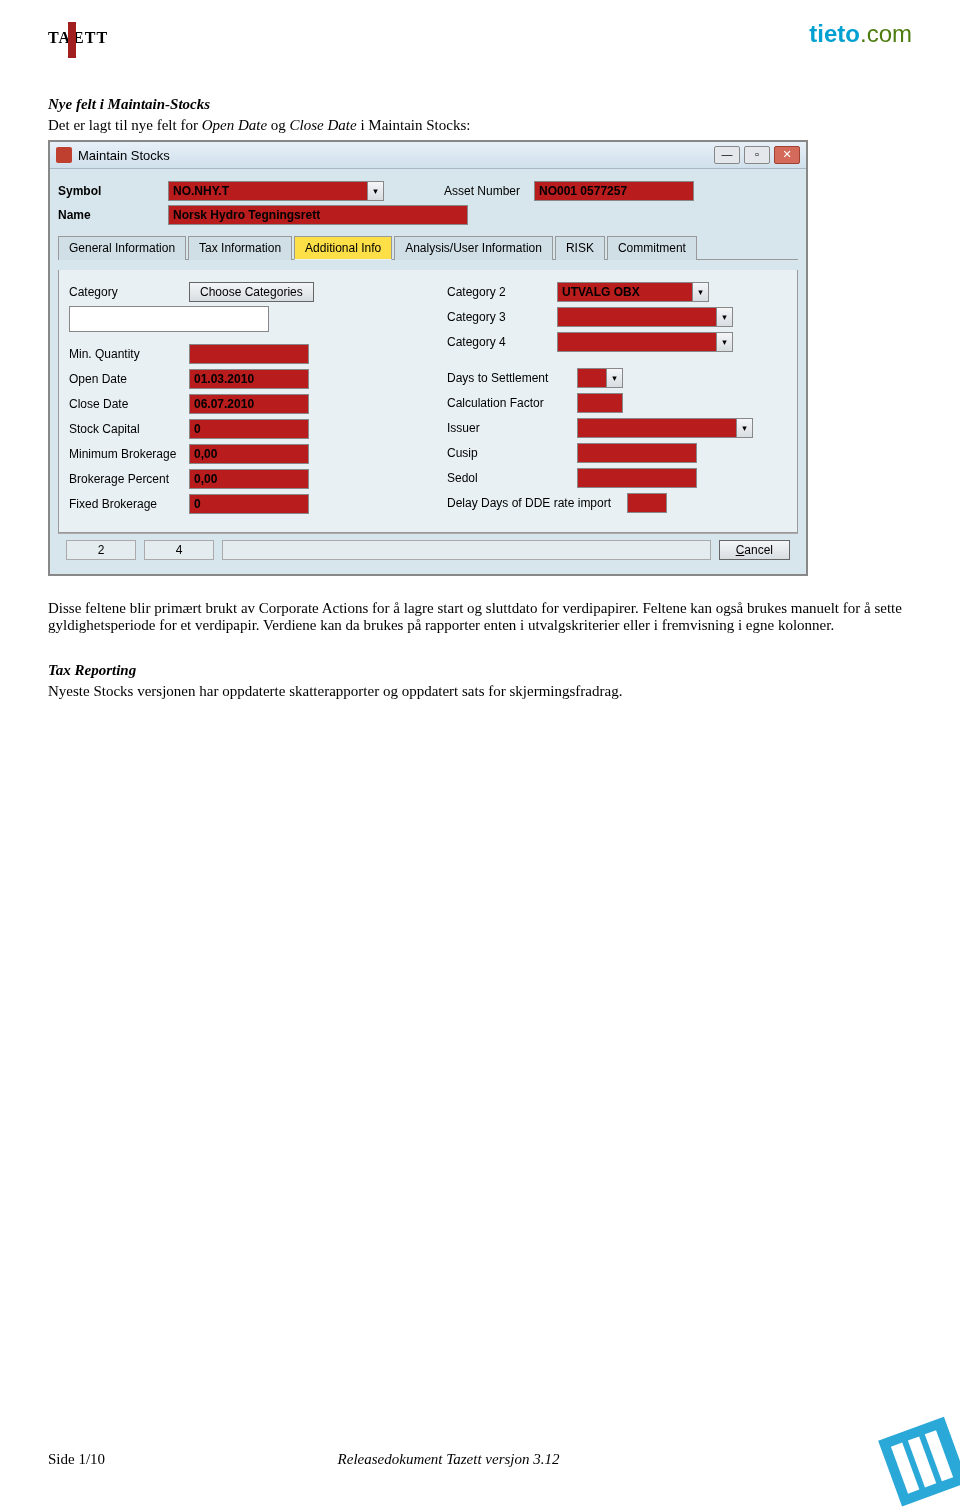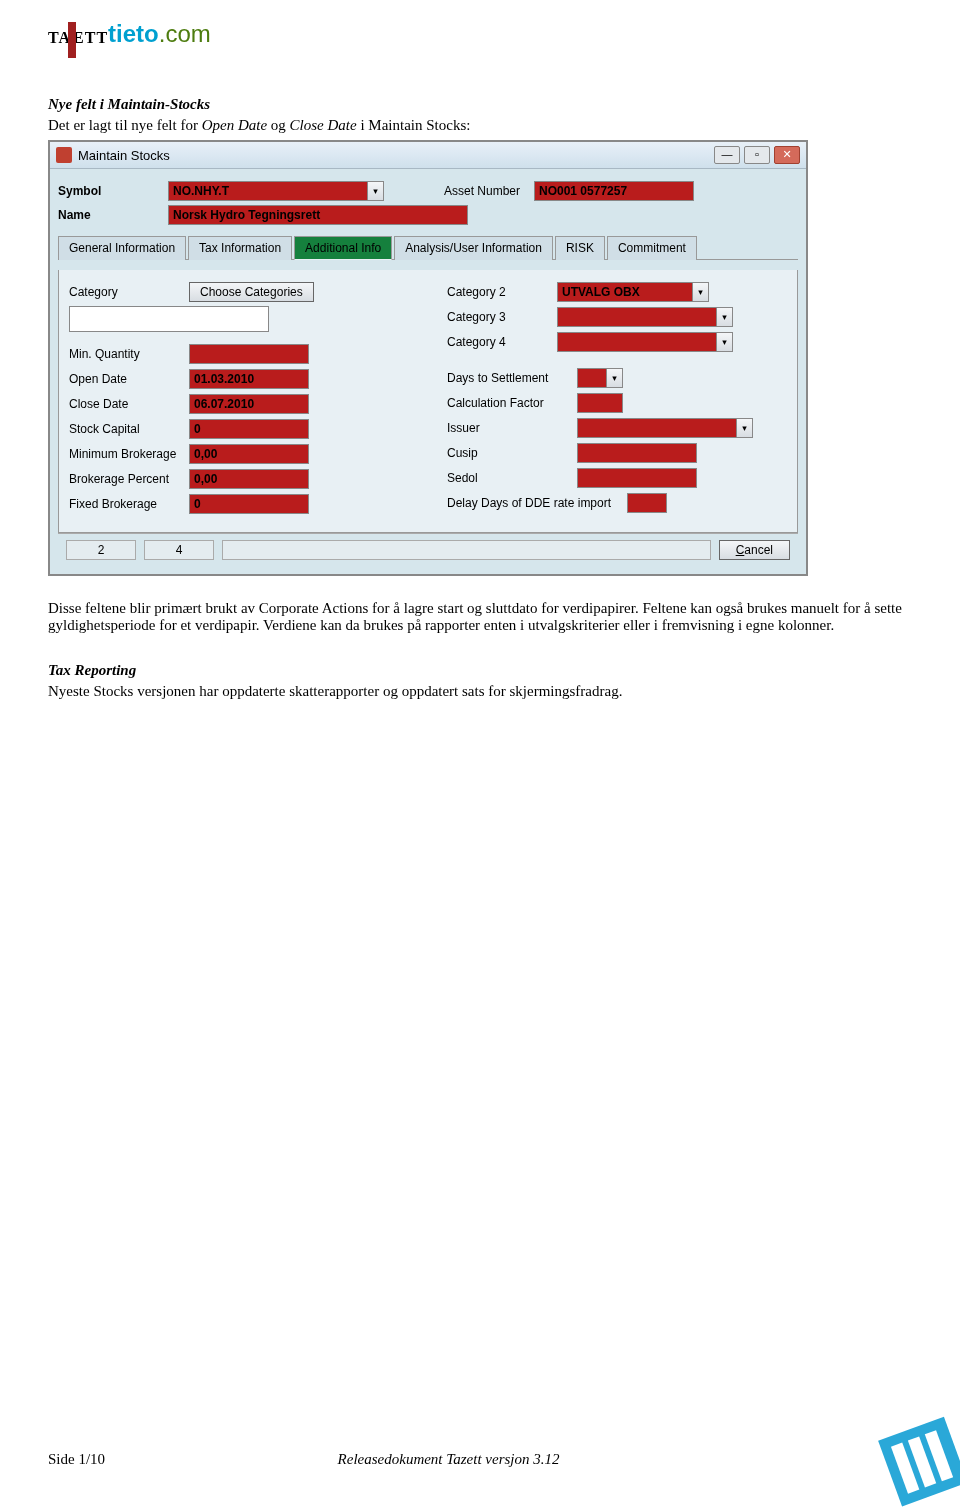--- a/index.html
+++ b/index.html
@@ -8,20 +8,21 @@
     font-size: 15px;
     color: #000;
     background: #fff;
     width: 960px;
     min-height: 1508px;
     position: relative;
     padding: 20px 48px 40px 48px;
   }
   .header {
     display: flex;
+    justify-content: space-between;
     align-items: flex-start;
     margin-bottom: 40px;
   }
   .tazett-logo {
     font-family: Georgia, serif;
     font-weight: bold;
     font-size: 16px;
     letter-spacing: 1px;
     display: flex;
     align-items: center;
@@ -99,21 +100,21 @@
   }
 
   .tabs {
     display:flex; border-bottom:1px solid #999; margin:10px 0 10px 0;
     background:#d6e6ec;
   }
   .tab {
     padding:4px 10px; font-size:12px; border:1px solid #999; border-bottom:none;
     background:#d0dee6; margin-right:2px; position:relative; top:1px;
   }
-  .tab.active { background:#15803d; border-bottom:1px solid #e8f0f4; }
+  .tab.active { background:#fde047; border-bottom:1px solid #e8f0f4; }
 
   .tab-body { background:#e8f0f4; padding:8px 10px 14px 10px; border:1px solid #999; border-top:none; }
 
   .two-col { display:flex; gap:38px; }
   .col { flex:1; }
   .frow { display:flex; align-items:center; margin:3px 0; min-height:22px; }
   .frow .flbl { width:120px; font-size:12px; }
   .catbox {
     width:200px; height:26px; background:#fff; border:1px solid #888; margin-top:2px;
   }

